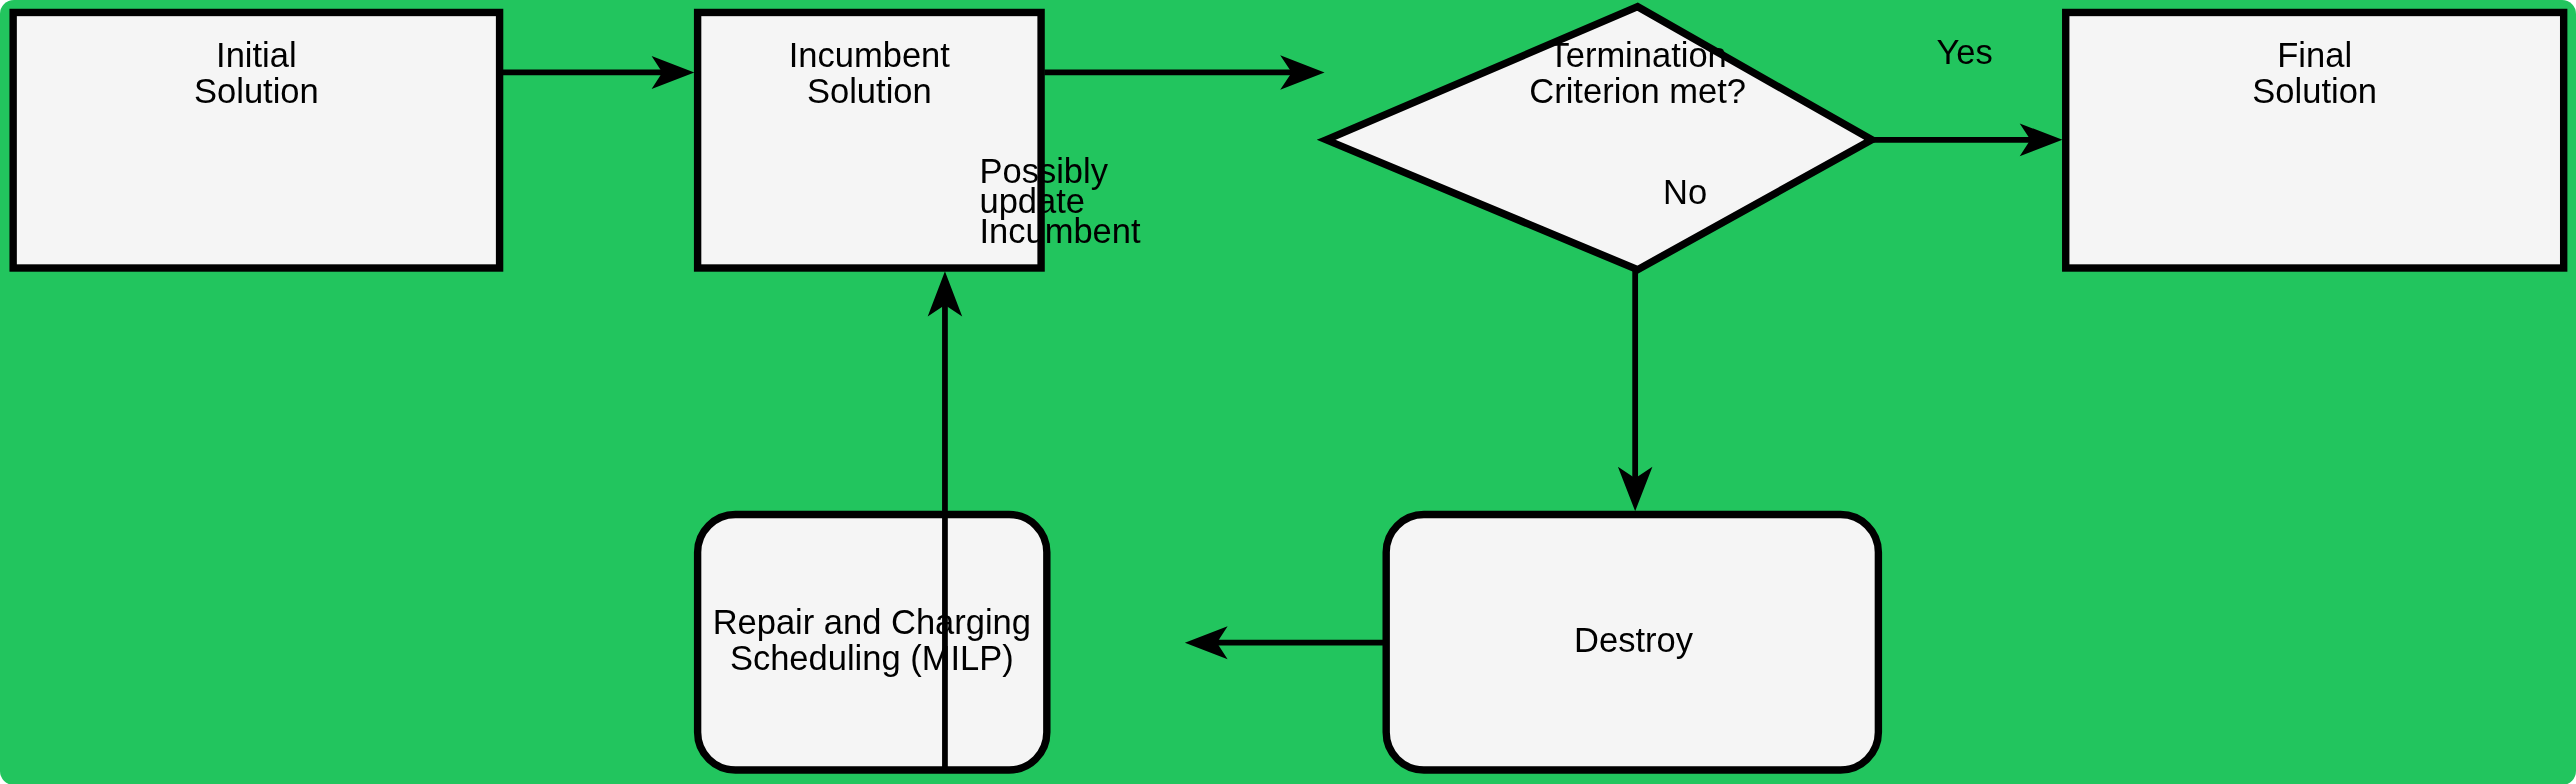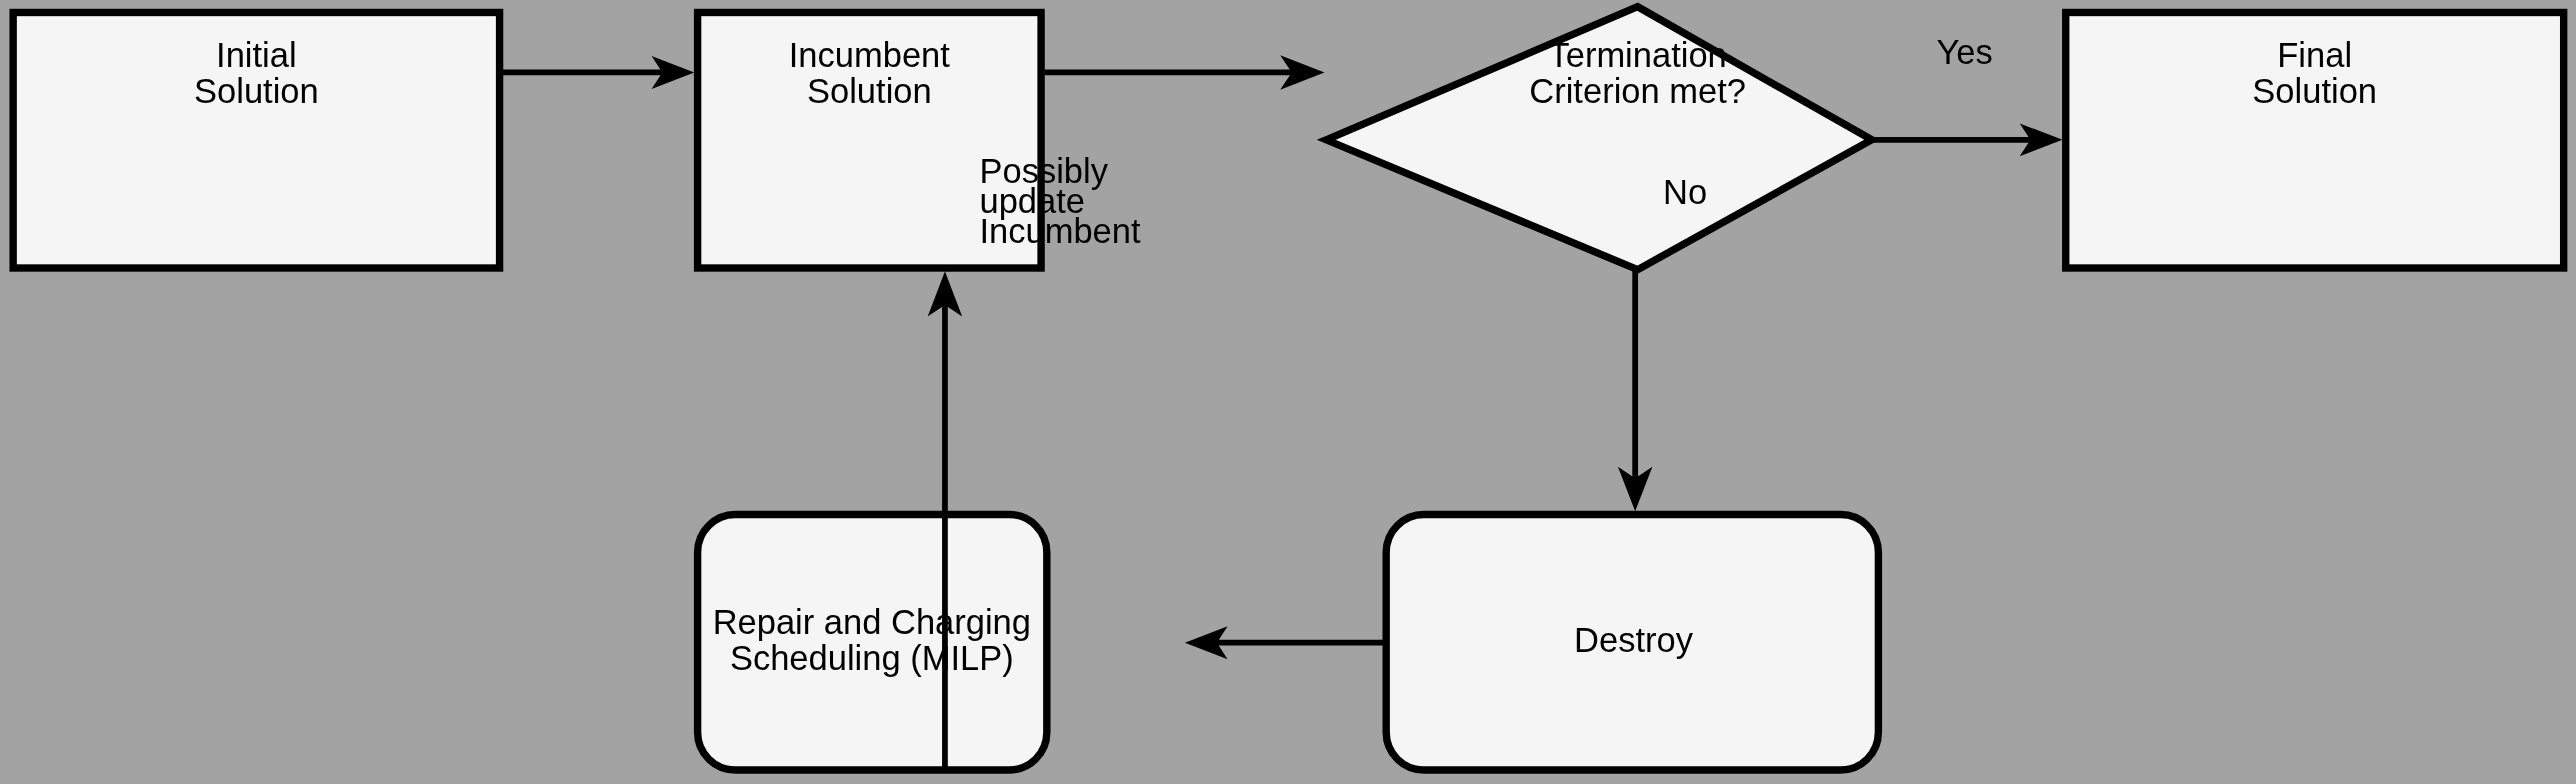--- a/index.html
+++ b/index.html
@@ -10,21 +10,22 @@
   body {
     width: 2576px;
     height: 785px;
     font-family: "Liberation Sans", sans-serif;
     overflow: hidden;
   }
   #flowchart-root {
     position: relative;
     width: 2576px;
     height: 785px;
-    background: #a3a3a3;
+    background: #22c55e;
+    border-radius: 14px;
   }
   svg.flow-canvas {
     display: block;
     width: 2576px;
     height: 785px;
   }
   .node-shape {
     fill: #f5f5f5;
     stroke: #000000;
     stroke-width: 9;

